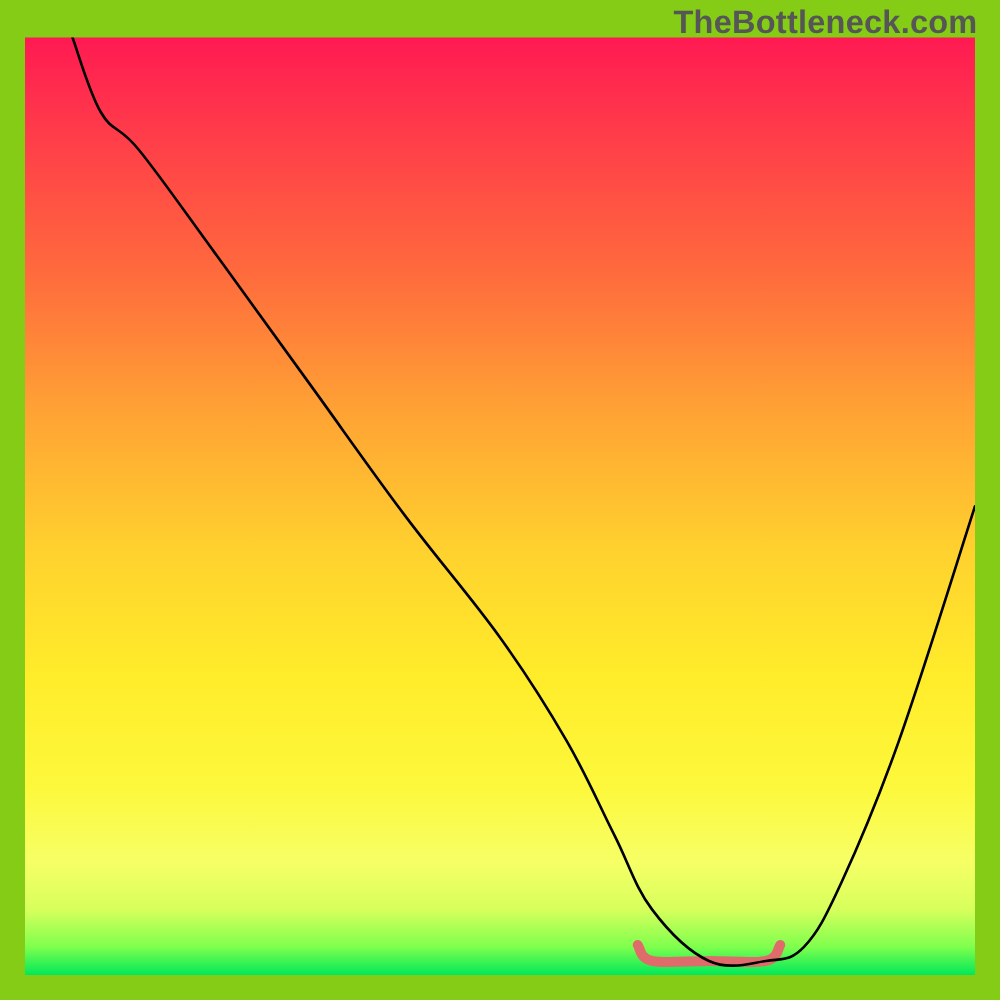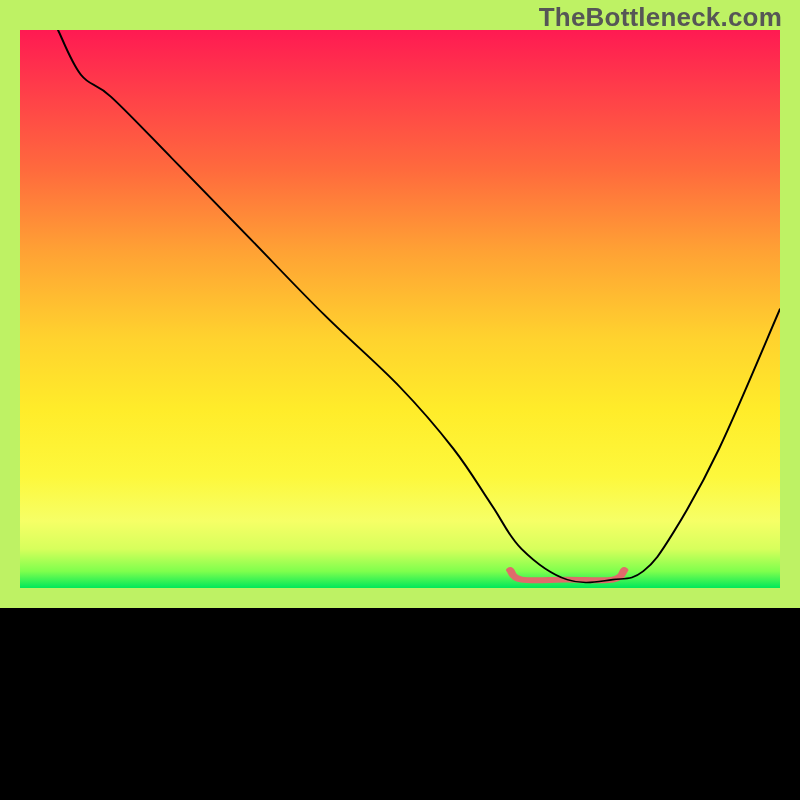--- a/index.html
+++ b/index.html
@@ -1,21 +1,21 @@
 <!DOCTYPE html>
 <html><head>
 <meta charset="utf-8">
 <style>
   * { margin: 0; padding: 0; box-sizing: border-box; }
   html, body { width: 800px; height: 800px; overflow: hidden; background: #000; }
   .frame {
     position: relative;
     width: 800px;
-    height: 608px;
-    background: #bef264;
+    height: 800px;
+    background: #84cc16;
   }
   .watermark {
     position: absolute;
     top: 2px;
     right: 18px;
     font-family: Arial, Helvetica, sans-serif;
     font-size: 26px;
     font-weight: 700;
     color: #565656;
     letter-spacing: 0.2px;

